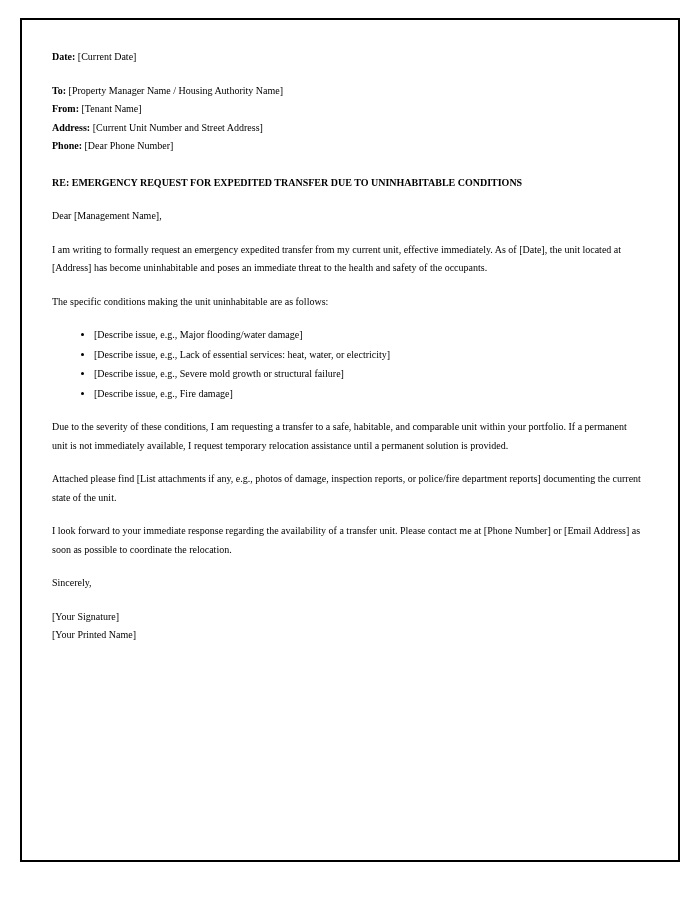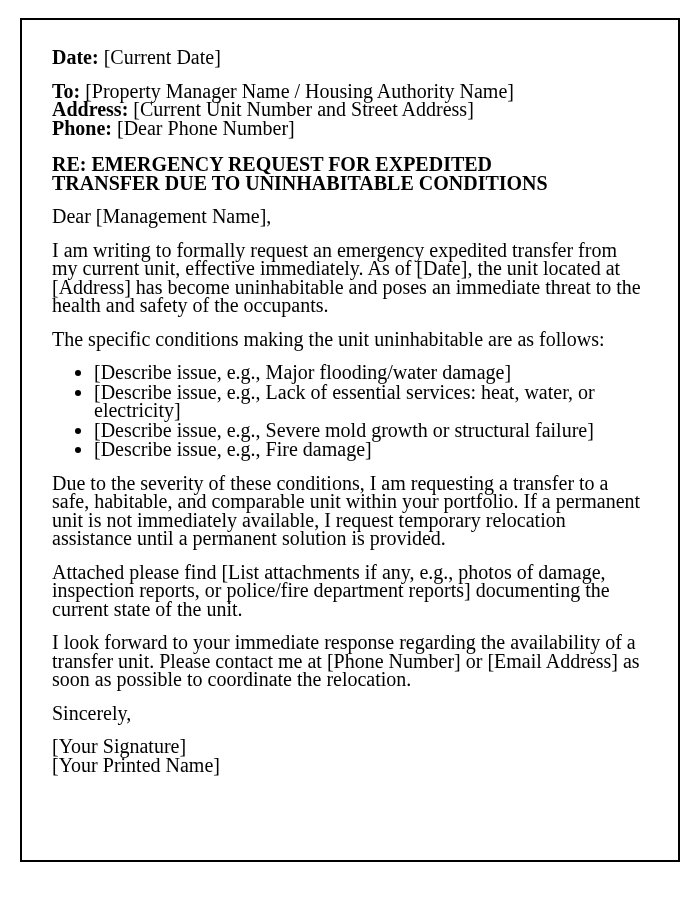--- a/index.html
+++ b/index.html
@@ -14,21 +14,21 @@
   .page {
     position: absolute;
     left: 20px;
     top: 18px;
     width: 660px;
     height: 844px;
     border: 2px solid #000000;
     box-sizing: border-box;
     padding: 28px 30px 20px 30px;
     background: #ffffff;
-    font-size: 20px;
+    font-size: 10px;
     line-height: 18.5px;
   }
   p { margin: 0 7px 15px 0; }
   .field-line { margin: 0; }
   .field-block { margin: 0 0 15px 0; }
   .date-line { margin: 0 0 15px 0; }
   strong.lbl { font-weight: bold; }
   .subject {
     font-weight: bold;
     margin: 18px 0 15px 0;
@@ -51,20 +51,24 @@
 
   <p class="date-line">
     <strong class="lbl">Date:</strong>
     <span>[Current Date]</span>
   </p>
 
   <div class="field-block">
     <p class="field-line">
       <strong class="lbl">To:</strong>
       <span>[Property Manager Name / Housing Authority Name]</span>
+    </p>
+    <p class="field-line">
+      <strong class="lbl">From:</strong>
+      <span>[Tenant Name]</span>
     </p>
     <p class="field-line">
       <strong class="lbl">Address:</strong>
       <span>[Current Unit Number and Street Address]</span>
     </p>
     <p class="field-line">
       <strong class="lbl">Phone:</strong>
       <span>[Dear Phone Number]</span>
     </p>
   </div>

